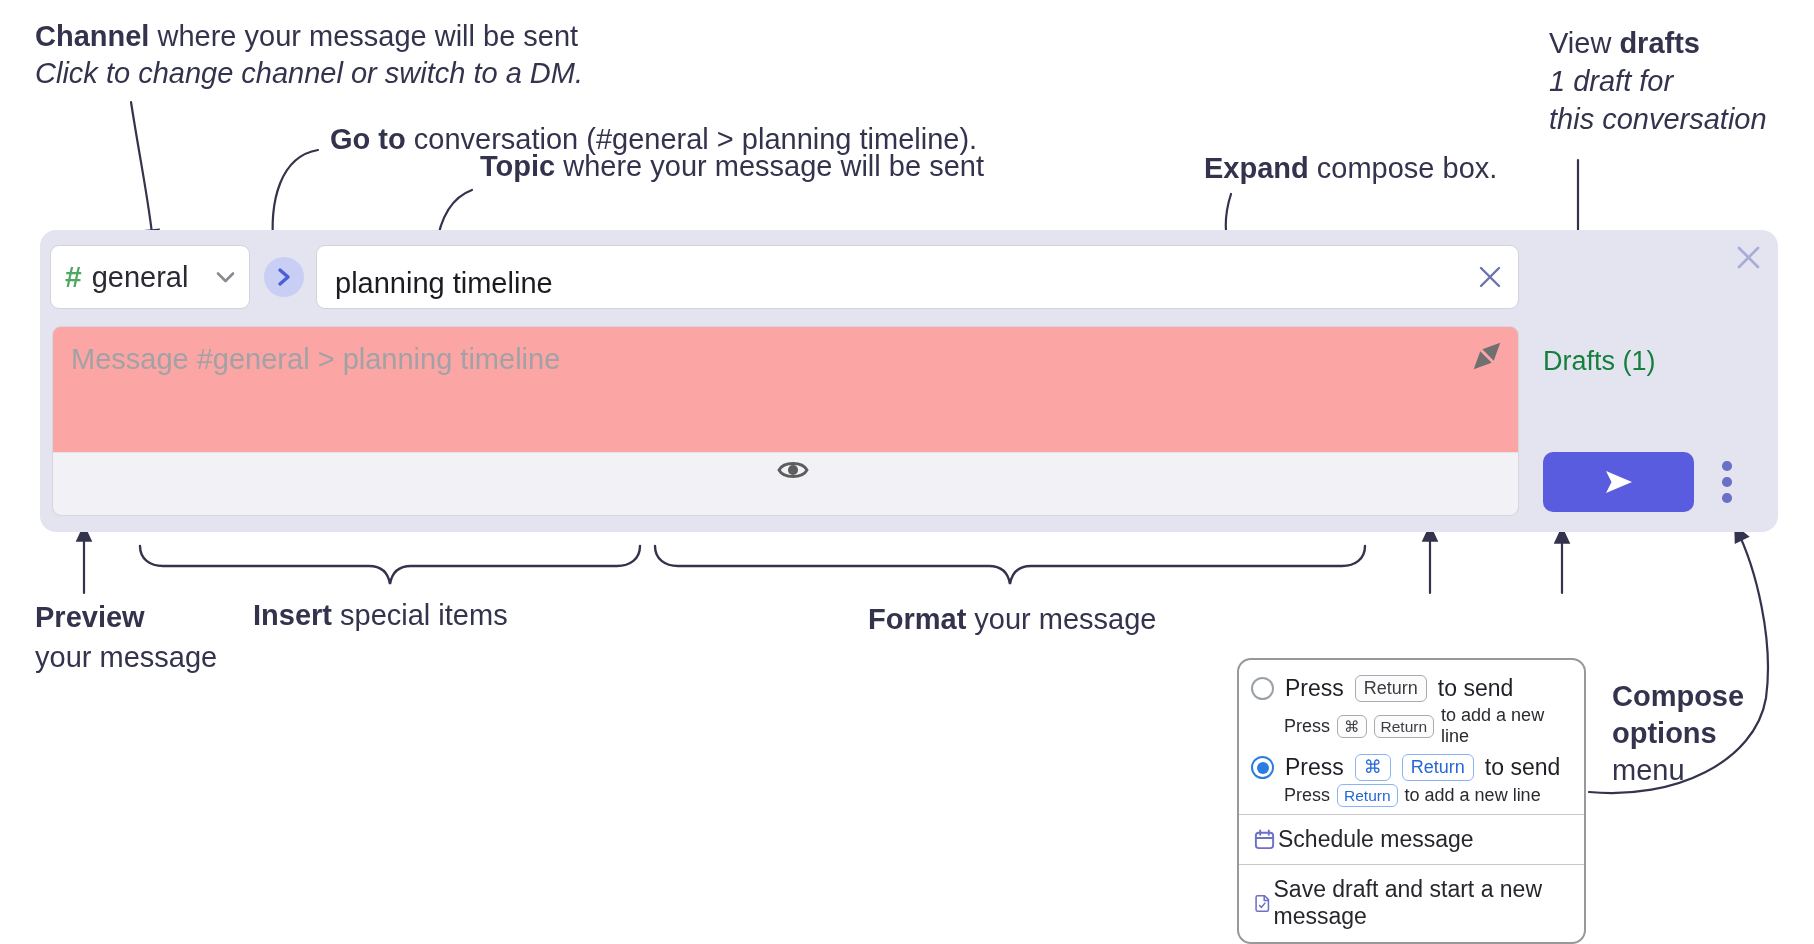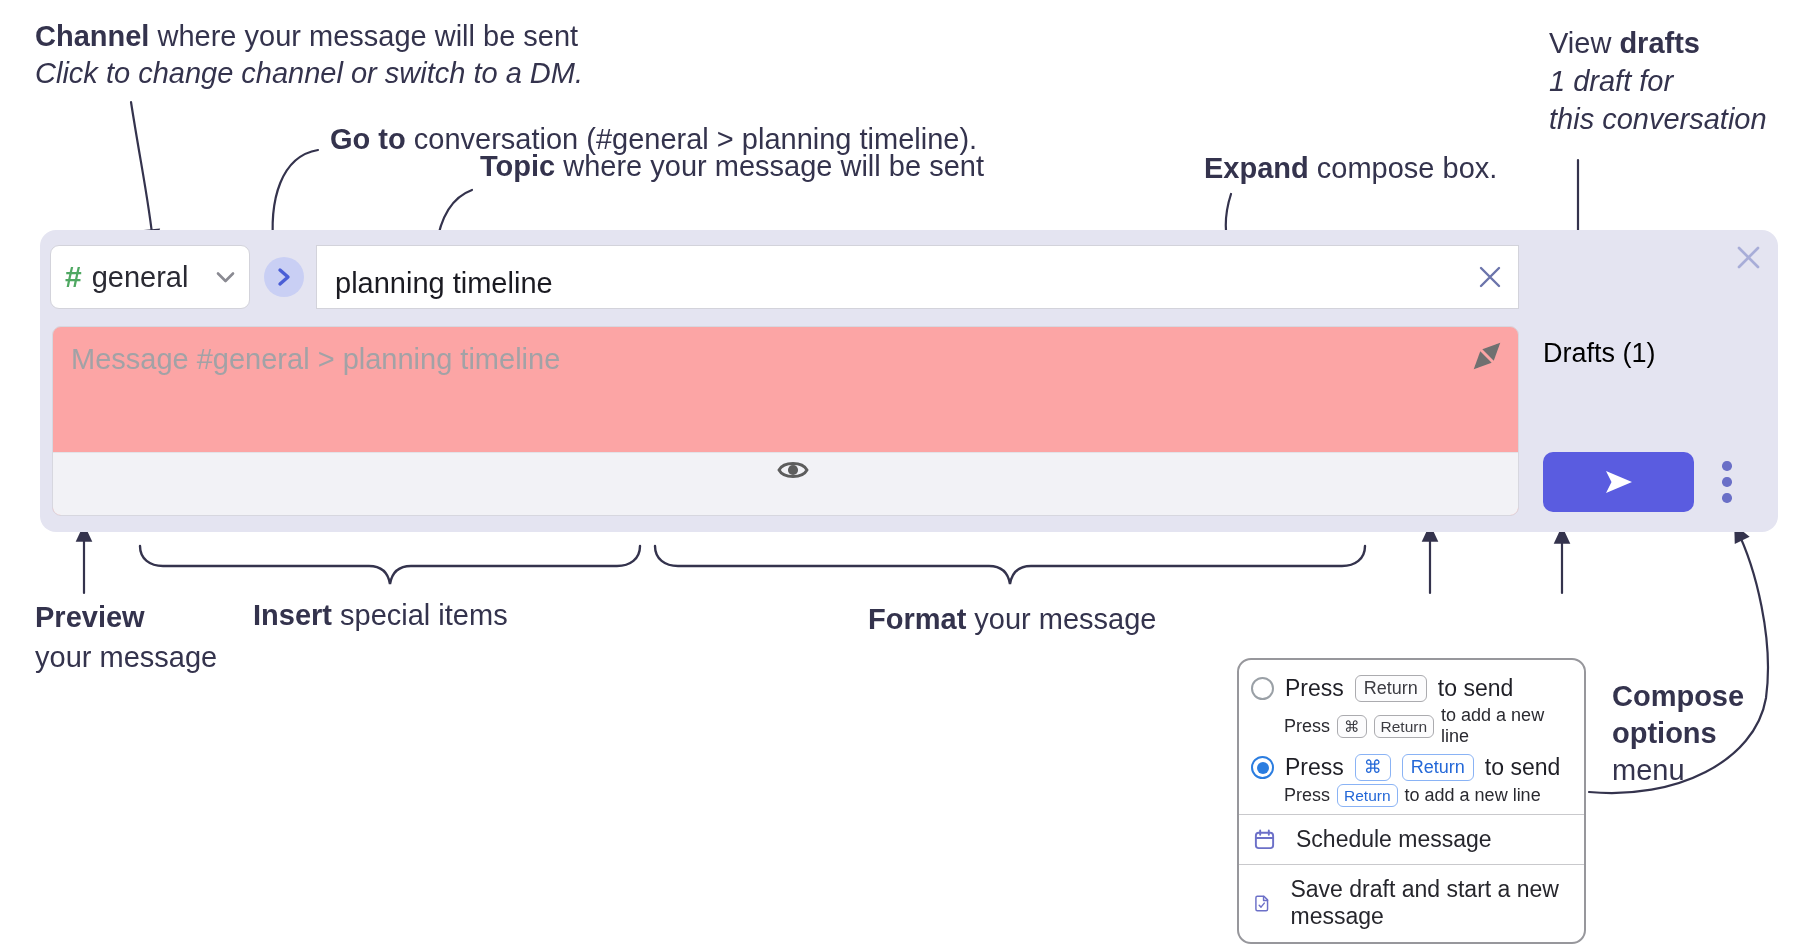--- a/index.html
+++ b/index.html
@@ -12,21 +12,21 @@
   .ann .i{font-style:italic;}
   .arrows{position:absolute;left:0;top:0;pointer-events:none;}
 
   
   .panel{position:absolute;left:40px;top:230px;width:1738px;height:302px;background:#e4e4f1;border-radius:16px;}
   .channel-select{position:absolute;left:10px;top:15px;width:200px;height:64px;background:#fff;border:1px solid #d3d3db;border-radius:9px;display:flex;align-items:center;padding:0 14px;box-sizing:border-box;gap:10px;cursor:pointer;}
   .hash{color:#4fa862;font-size:30px;font-weight:700;}
   .ch-label{font-size:29px;color:#2a2a33;flex:1;}
   .goto-btn{position:absolute;left:224px;top:27px;width:40px;height:40px;border-radius:50%;background:#c9cff4;border:none;display:flex;align-items:center;justify-content:center;cursor:pointer;padding:0;}
   .topic-wrap{position:absolute;left:276px;top:15px;width:1203px;height:64px;}
-  .topic-wrap input{width:100%;height:100%;box-sizing:border-box;border:1px solid #d3d3db;border-radius:0;padding:12px 54px 0 18px;font-family:"Liberation Sans",sans-serif;font-size:29px;color:#1b1b22;outline:none;}
+  .topic-wrap input{width:100%;height:100%;box-sizing:border-box;border:1px solid #d3d3db;border-radius:9px;padding:12px 54px 0 18px;font-family:"Liberation Sans",sans-serif;font-size:29px;color:#1b1b22;outline:none;}
   .topic-clear{position:absolute;right:16px;top:19px;cursor:pointer;}
 
   .msg-box{position:absolute;left:12px;top:96px;width:1467px;height:190px;background:#fca5a5;border:1px solid #d7d7df;border-radius:9px;box-sizing:border-box;overflow:hidden;}
   .msg-box textarea{display:block;width:100%;height:124px;border:none;outline:none;resize:none;box-sizing:border-box;padding:16px 62px 0 18px;font-family:"Liberation Sans",sans-serif;font-size:29px;color:#1b1b22;background:transparent;}
   .msg-box textarea::placeholder{color:#a2a2a6;}
   .expand-ic{position:absolute;right:12px;top:10px;cursor:pointer;}
 
   .toolbar{position:absolute;left:0;right:0;bottom:0;height:62px;background:#f2f2f6;border-top:1px solid #e3e3e8;display:flex;align-items:center;padding-left:15px;gap:36px;flex-direction:column;}
   .tb-btn{width:34px;height:34px;display:flex;align-items:center;justify-content:center;background:none;border:none;padding:0;cursor:pointer;color:#5d5d5d;flex:none;}
   .tb-div{width:2px;height:36px;background:#c9c9ce;margin:0 -12px;flex:none;}
@@ -38,38 +38,38 @@
   .g-gif{font-size:15px;font-weight:700;color:#5d5d5d;border:2.3px solid #5d5d5d;border-radius:6px;padding:2px 6px;}
   .g-code{font-size:14px;font-weight:700;letter-spacing:-1px;color:#5d5d5d;border:2.3px solid #5d5d5d;border-radius:6px;width:26px;height:19px;display:flex;align-items:center;justify-content:center;}
   .g-quote{position:relative;width:36px;height:32px;font-family:"DejaVu Serif",serif;font-weight:700;color:#5d5d5d;}
   .g-quote .q1{position:absolute;left:0;top:-4px;font-size:42px;}
   .g-quote .q2{position:absolute;right:0;top:6px;font-size:42px;}
   .g-spoiler{width:28px;height:24px;border:2.5px dashed #5d5d5d;border-top:3.5px solid #5d5d5d;border-radius:3px;position:relative;}
   .g-spoiler i{position:absolute;left:4px;height:2.5px;background:#5d5d5d;border-radius:2px;}
   .g-spoiler .l1{top:7px;width:16px;}
   .g-spoiler .l2{top:13px;width:10px;}
 
-  .drafts-link{position:absolute;left:1503px;top:108px;font-size:27px;color:#000000;cursor:pointer;text-decoration:none;}
+  .drafts-link{position:absolute;left:1503px;top:116px;font-size:27px;color:#15803d;cursor:pointer;text-decoration:none;}
   .send-btn{position:absolute;left:1503px;top:222px;width:151px;height:60px;background:#5a5ce0;border:none;border-radius:10px;display:flex;align-items:center;justify-content:center;cursor:pointer;}
   .ellipsis{position:absolute;left:1665px;top:228px;width:44px;height:48px;display:flex;flex-direction:column;align-items:center;justify-content:center;gap:6.5px;cursor:pointer;background:none;border:none;}
   .ellipsis i{width:9.5px;height:9.5px;border-radius:50%;background:#6a6fc7;}
   .panel-close{position:absolute;right:16px;top:14px;cursor:pointer;}
 
   
   .popup{position:absolute;left:1237px;top:658px;width:349px;background:#fff;border:2px solid #97979c;border-radius:14px;box-sizing:border-box;padding:10px 12px 8px;}
   .opt-row{display:flex;align-items:center;gap:11px;font-size:23px;color:#1f1f26;margin:5px 0 3px;cursor:pointer;}
   .opt-sub{display:flex;align-items:center;gap:7px;margin:0 0 7px 33px;font-size:18px;color:#2a2a30;}
   .radio{width:19px;height:19px;border:2px solid #9aa0a6;border-radius:50%;flex:none;position:relative;background:#fff;}
   .radio.sel{border-color:#2b7de0;}
   .radio.sel::after{content:"";position:absolute;left:3.5px;top:3.5px;width:12px;height:12px;border-radius:50%;background:#2b7de0;}
   .key{border:1.5px solid #ababaf;border-radius:6px;padding:0 8px;font-size:18px;line-height:25px;color:#3c3c42;background:#fcfcfd;white-space:nowrap;}
   .opt-sub .key{font-size:15.5px;line-height:21px;padding:0 6px;}
   .key.blue{border-color:#8ab3f5;color:#2468d8;background:#fff;}
   .menu-div{border-top:1px solid #c9c9cc;margin:7px -12px;}
-  .menu-item{display:flex;align-items:center;gap:20px;font-size:23px;color:#26262c;padding:4px 2px;cursor:pointer;}
+  .menu-item{display:flex;align-items:center;gap:2px;font-size:23px;color:#26262c;padding:4px 2px;cursor:pointer;}
 </style>
 </head>
 <body>
 
 <div class="canvas">
 
   <svg class="arrows" width="1814" height="944">
     <defs>
       <marker id="ah" markerWidth="9" markerHeight="9" viewBox="0 0 10 10" refX="7.5" refY="5" orient="auto">
         <path d="M0.5 0.8 L9.5 5 L0.5 9.2 Z" fill="#34334d"></path>

